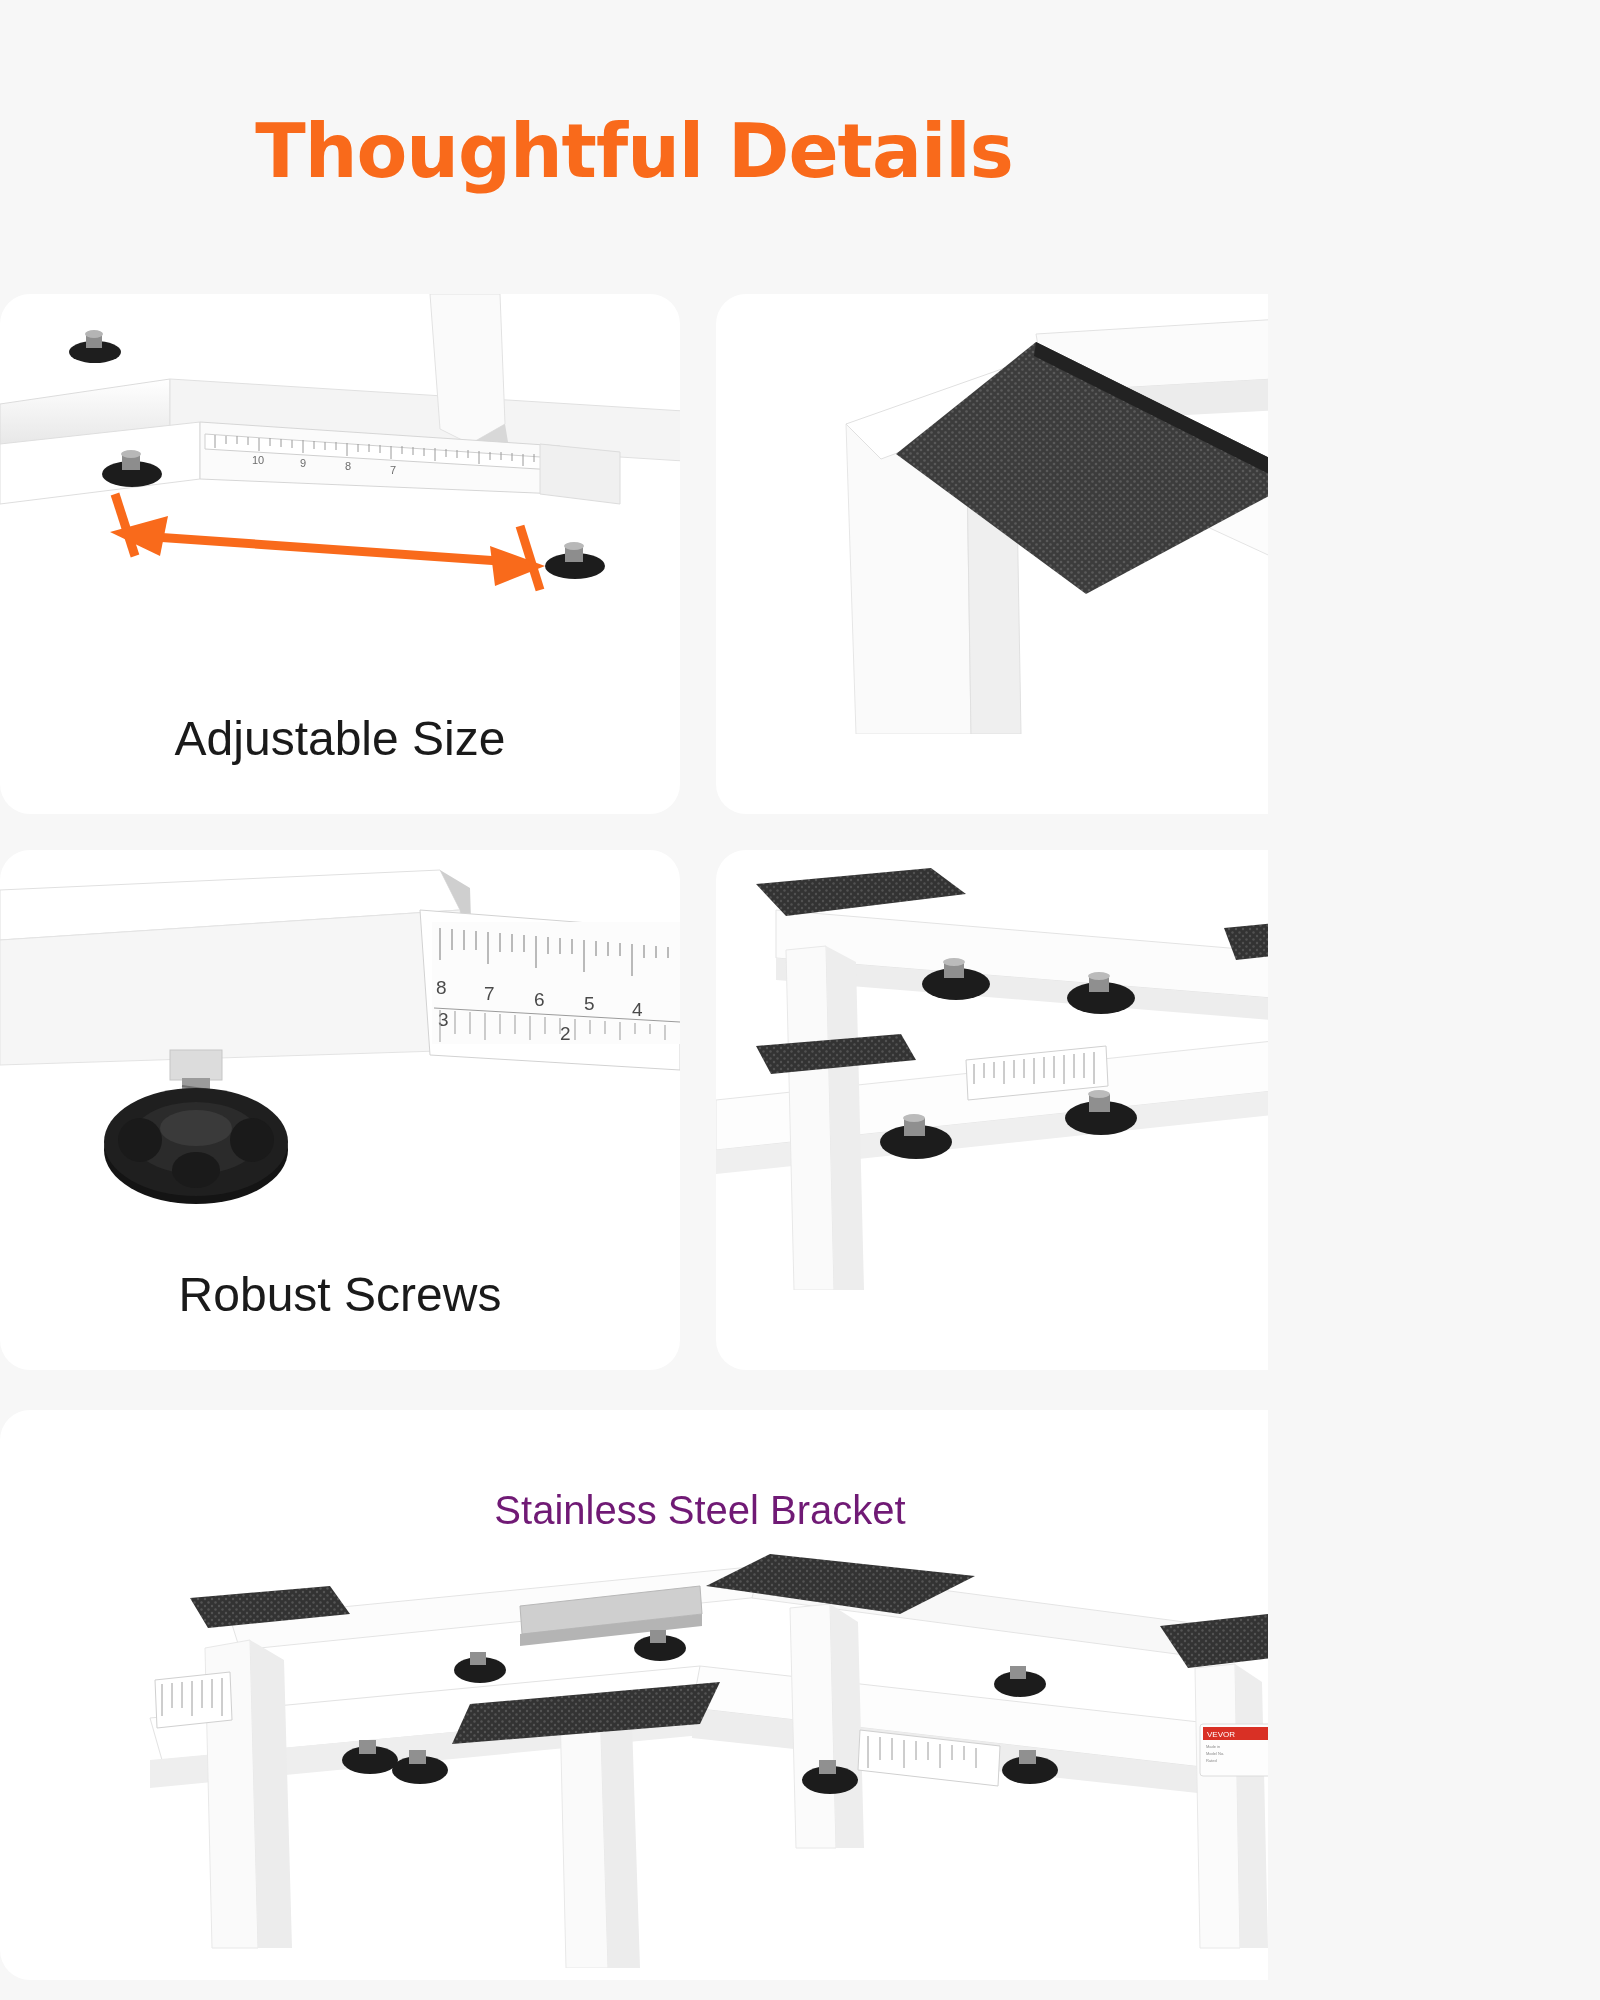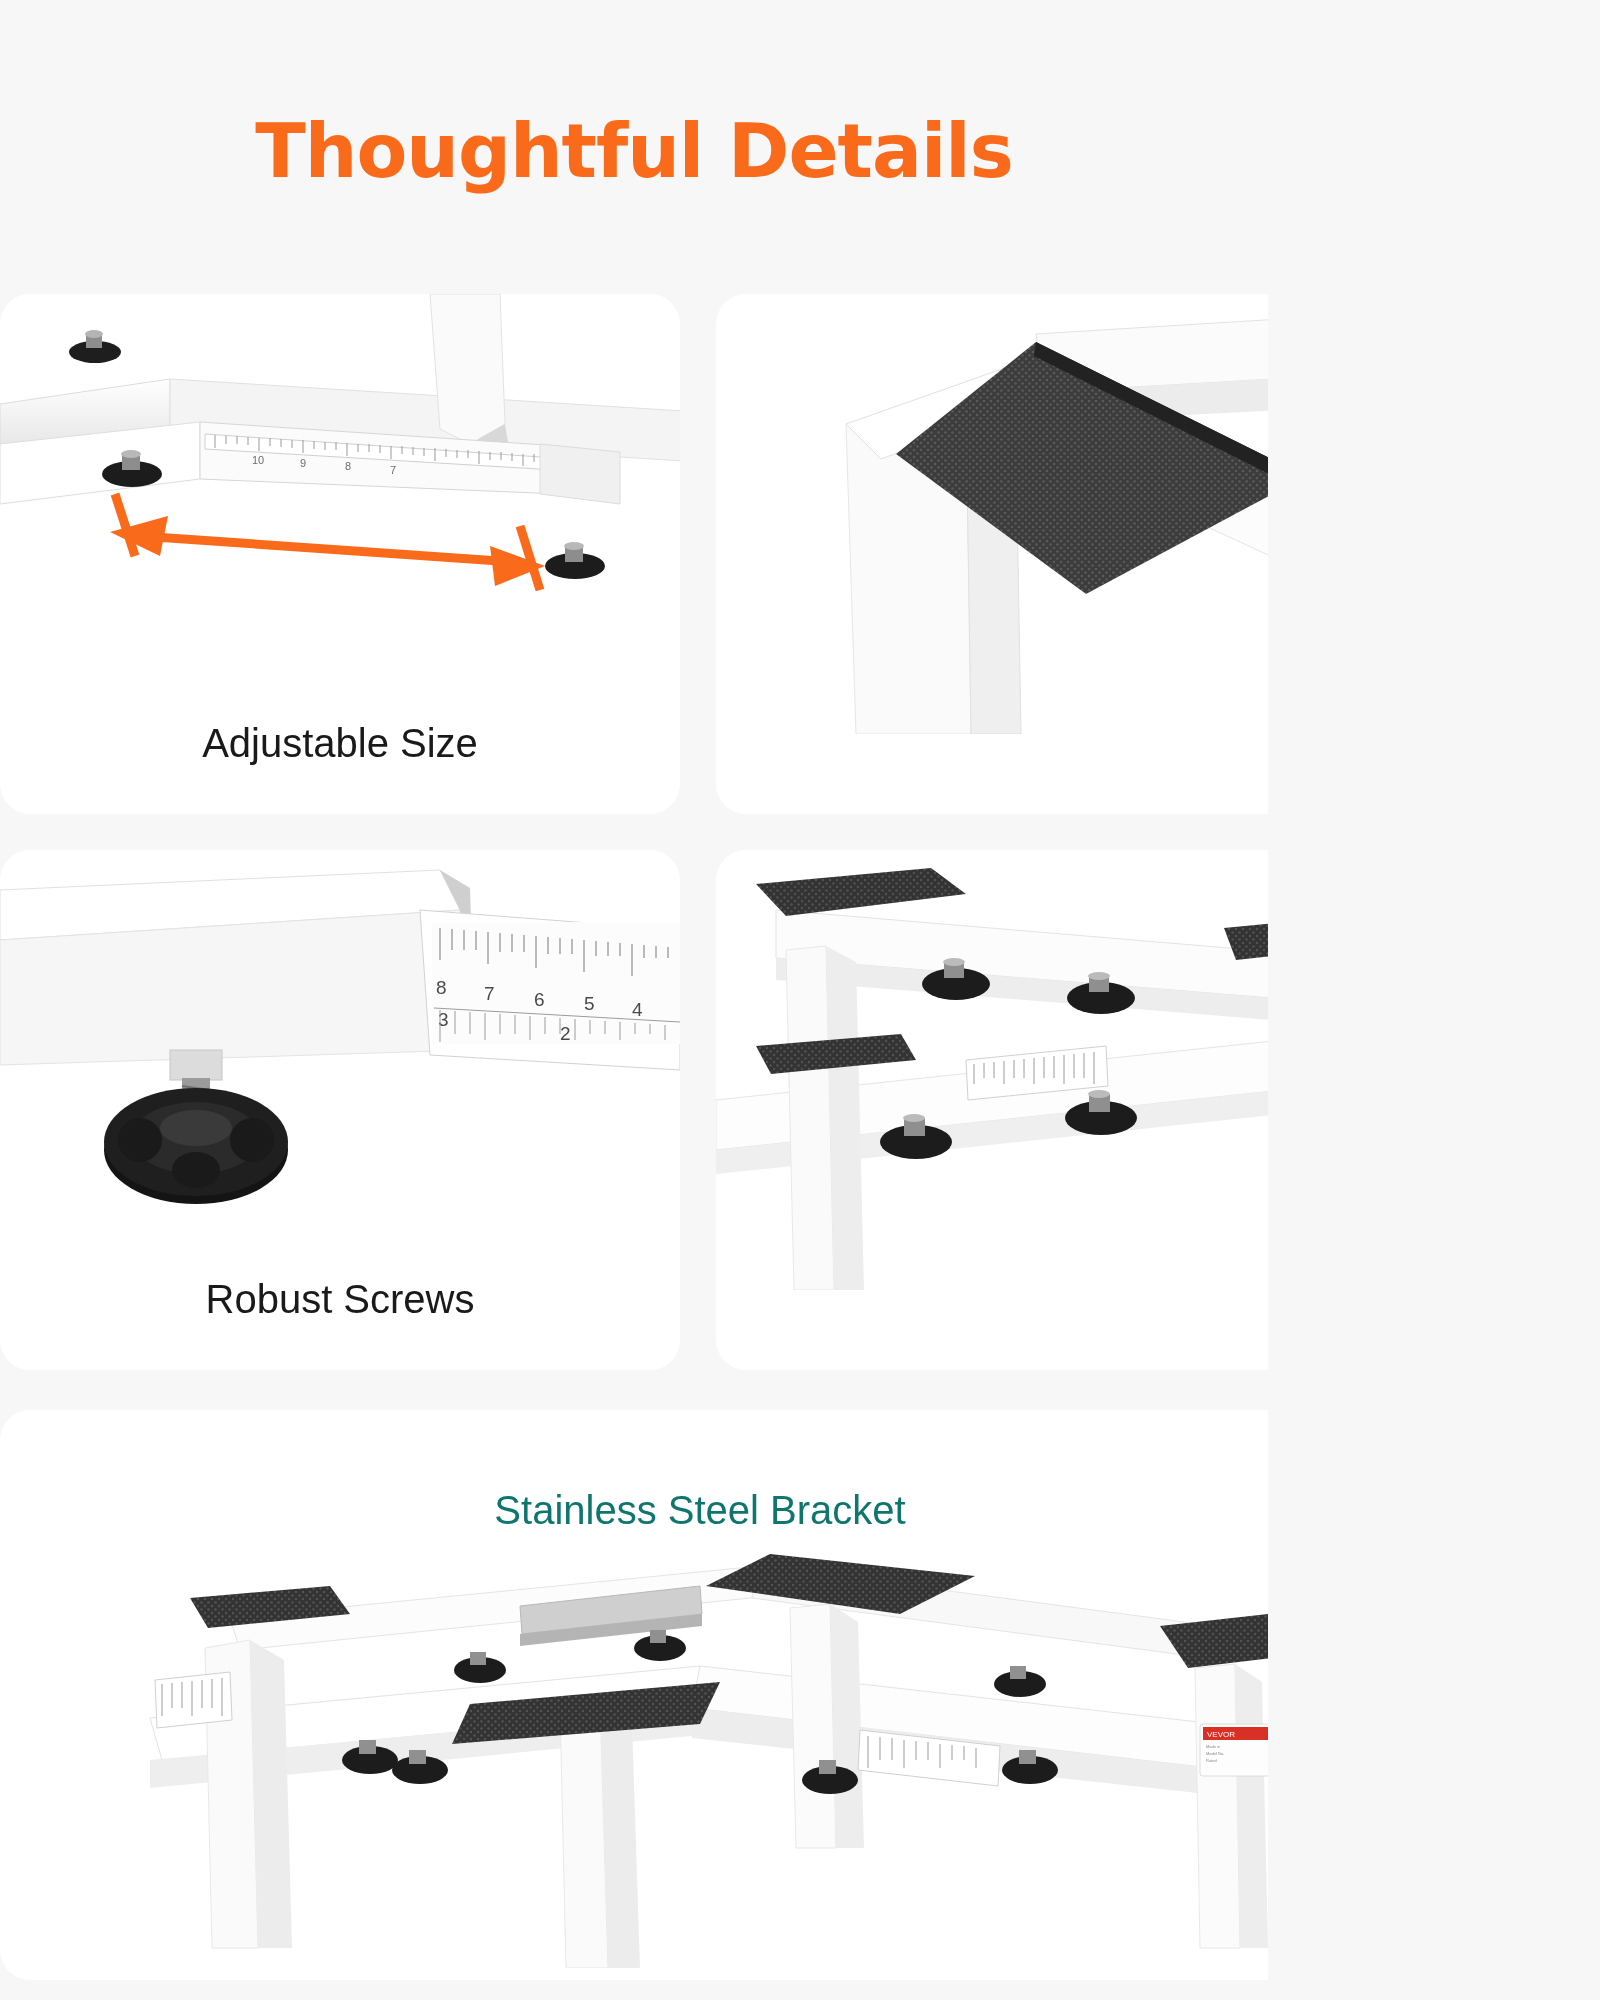--- a/index.html
+++ b/index.html
@@ -48,31 +48,31 @@
     margin: 40px auto 0 auto;
     background: #fff;
     border-radius: 30px;
     position: relative;
     overflow: hidden;
   }
   .caption {
     position: absolute;
     width: 100%;
     text-align: center;
-    font-size: 40px;
+    font-size: 48px;
     color: #1a1a1a;
     bottom: 48px;
     left: 0;
   }
   .caption-top {
     position: absolute;
     width: 100%;
     text-align: center;
     font-size: 40px;
-    color: #0f766e;
+    color: #701a75;
     top: 78px;
     left: 0;
   }
   .art { position: absolute; inset: 0; }
   svg { display: block; }
 </style>
 </head>
 <body>
 
 <div class="page">

